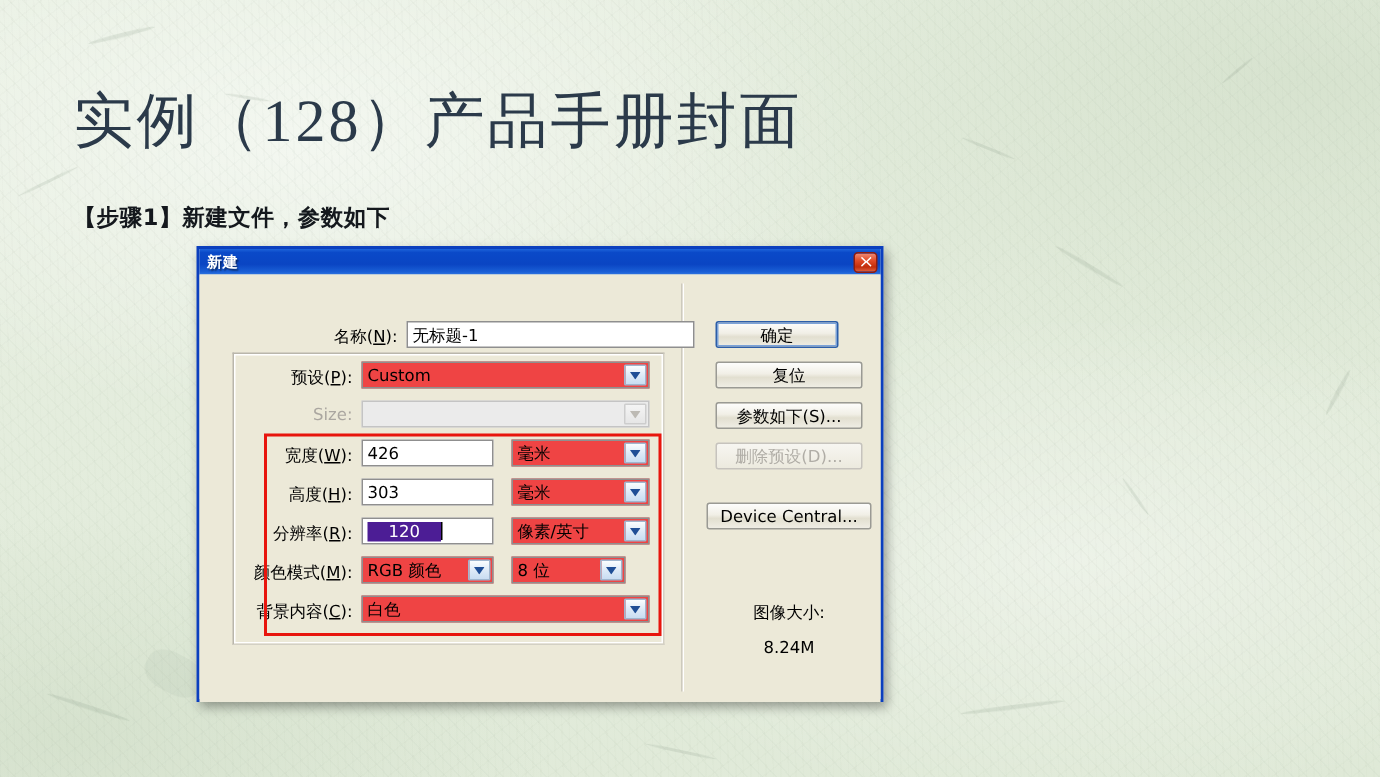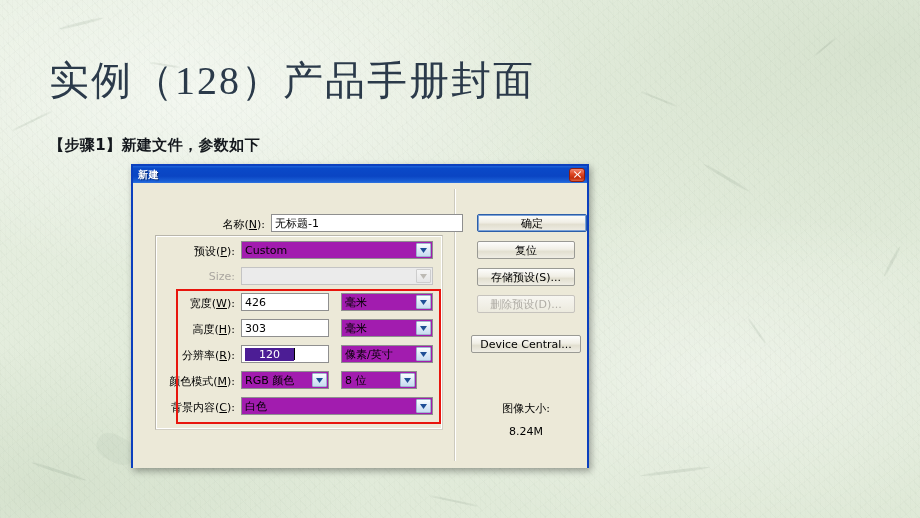--- a/index.html
+++ b/index.html
@@ -75,21 +75,21 @@
   }
   .lbl u{ text-decoration:underline; }
   .lbl.dim{ color:#aaa6a0; }
 
   .txt{
     border:1px solid #8f8f8f; background:#fff; height:18px;
     font-family:"DejaVu Sans", sans-serif; font-size:11px; color:#000;
     display:flex; align-items:center; padding:0 3px; cursor:text;
   }
   .sel{
-    border:1px solid #8f8f8f; background:#a21caf; height:18px;
+    border:1px solid #8f8f8f; background:#ef4444; height:18px;
     font-family:"DejaVu Sans", sans-serif; font-size:11px; color:#000;
     display:flex; align-items:center; padding:0 3px; cursor:pointer;
     position:relative;
   }
   .sel .arrowbox{
     position:absolute; right:1px; top:1px; width:15px; height:14px;
     background:linear-gradient(to bottom,#fafdff,#dce9f7 55%,#c9ddf2);
     border:1px solid #9fb6cf; border-radius:1px;
     display:flex; align-items:center; justify-content:center;
   }
@@ -288,28 +288,28 @@
         <svg width="7" height="5" viewBox="0 0 7 5" aria-hidden="true">
             <path d="M0 0 H7 L3.5 5 Z" fill="#1f4e96"></path>
           </svg>
       </span>
     </div>
 
     <div id="red-highlight" style="left:43px; top:106px; width:265px; height:135px;"></div>
 
     <div class="groupbox" style="left:14px; top:252px; width:296px; height:28px; border:none; box-shadow:none;"></div>
 
-    <div class="btn primary" style="position:absolute; left:344px; top:31px; width:110px;">
+    <div class="btn primary" style="position:absolute; left:344px; top:31px; width:82px;">
       <span>确定</span>
     </div>
     <div class="btn" style="position:absolute; left:344px; top:58px; width:98px;">
       <span>复位</span>
     </div>
     <div class="btn" style="position:absolute; left:344px; top:85px; width:98px;">
-      <span>存储预设(S)...</span>
+      <span>参数如下(S)...</span>
     </div>
     <div class="btn dis" style="position:absolute; left:344px; top:112px; width:98px;">
       <span>删除预设(D)...</span>
     </div>
     <div class="btn" style="position:absolute; left:338px; top:152px; width:110px;">
       <span>Device Central...</span>
     </div>
 
     <div id="image-size-block" style="left:333px; top:218px;">
       <div>图像大小:</div>

